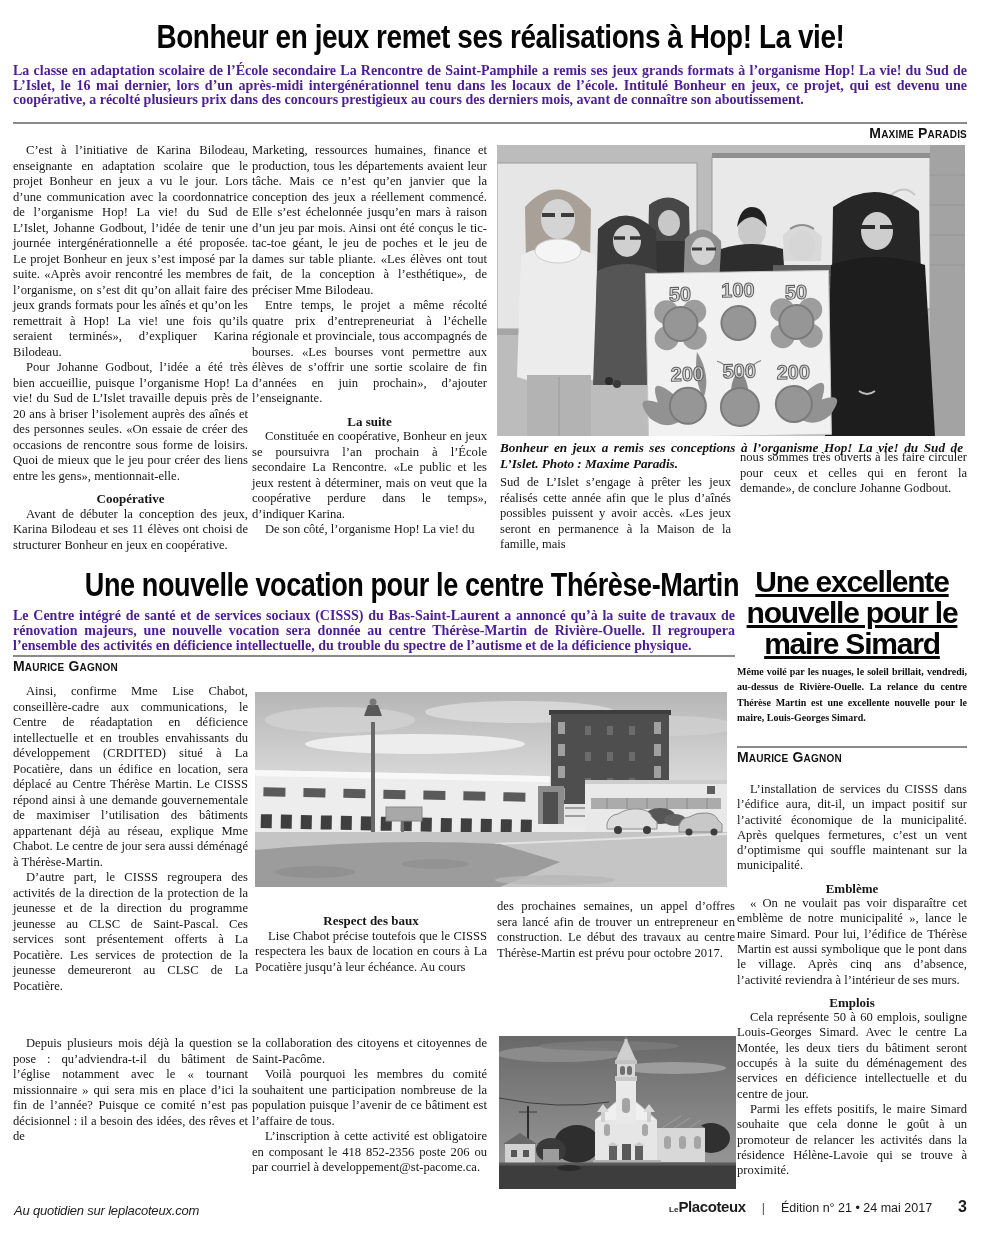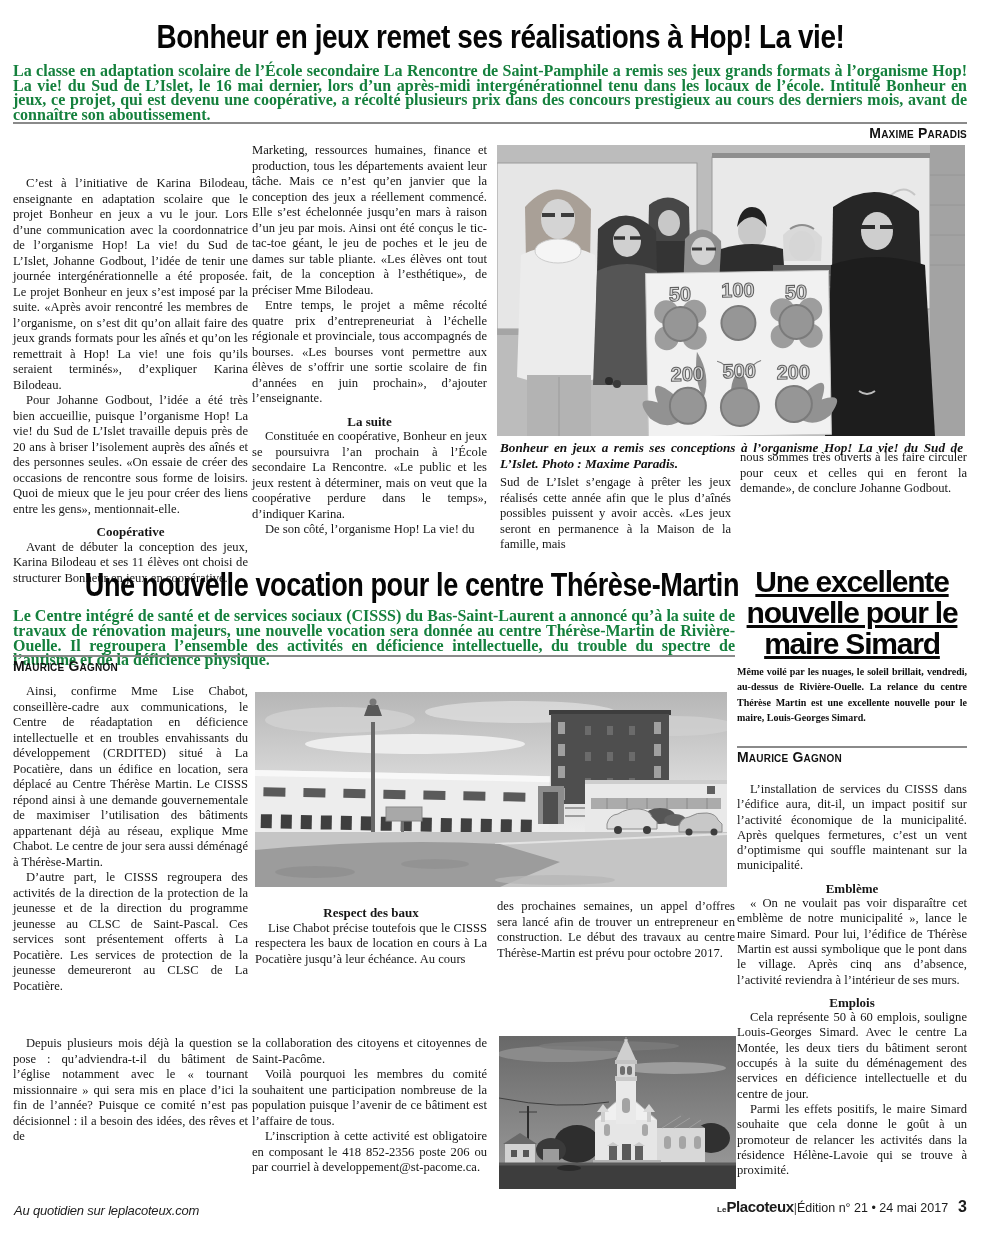--- a/index.html
+++ b/index.html
@@ -7,60 +7,60 @@
   #page{position:relative;width:1000px;height:1238px;overflow:hidden;background:#fff;}
   .abs{position:absolute;}
 
   
   .hl{font-family:"Liberation Sans",sans-serif;font-weight:700;color:#060606;text-align:center;}
   .hl .sq{display:inline-block;white-space:nowrap;transform:scaleX(.82);transform-origin:50% 50%;letter-spacing:-.5px;}
   .hl-stack{font-family:"Liberation Sans",sans-serif;font-weight:700;color:#060606;text-align:center;
             font-size:30px;line-height:31px;letter-spacing:-1.2px;}
 
   
-  .lede{font-weight:700;font-size:16px;line-height:14.6px;text-align:justify;color:#15803d;}
+  .lede{font-weight:700;font-size:14px;line-height:14.6px;text-align:justify;color:#4c1d95;}
   .lede3{font-weight:700;font-size:10px;line-height:15.4px;text-align:justify;color:#0d0d0d;}
 
   .rule{height:2px;background:#8a8a8a;}
   .byline{font-family:"Liberation Sans",sans-serif;font-weight:700;font-variant:small-caps;
           font-size:14px;letter-spacing:.2px;color:#111;}
 
   
   .bodycol{font-size:12.6px;line-height:15.5px;text-align:justify;color:#161616;}
   .bodycol p{margin:0;text-indent:13px;}
   .bodycol p.noind{text-indent:0;}
   .subhead{font-weight:700;text-align:center;font-size:13px;margin:7px 0 0 0;}
   .caption{font-weight:700;font-style:italic;font-size:13.2px;line-height:16px;text-align:justify;}
 
   .photo{display:block;}
 
   
   .tagline{font-family:"Liberation Sans",sans-serif;font-style:italic;font-weight:400;
            font-size:13px;color:#1c1c1c;letter-spacing:-.2px;}
   .colophon{font-family:"Liberation Sans",sans-serif;font-size:12.5px;color:#1c1c1c;
-            display:flex;align-items:baseline;gap:0;justify-content:flex-end;}
+            display:flex;align-items:baseline;gap:16px;justify-content:flex-end;}
   .brand-sm{font-size:8px;font-weight:700;}
   .brand{font-weight:700;font-size:15px;letter-spacing:-.4px;}
   .pipe{color:#555;}
   .pagenum{font-weight:700;font-size:16px;margin-left:10px;}
 </style>
 </head>
 <body>
 
 <div id="page">
 
   <div class="abs hl" style="left:0;top:16px;width:1000px;font-size:34px;line-height:40px;"><span class="sq">Bonheur en jeux remet ses réalisations à Hop! La vie!</span></div>
 
   <div class="abs lede" style="left:13px;top:64px;width:954px;">La classe en adaptation scolaire de l’École secondaire La Rencontre de Saint-Pamphile a remis ses jeux grands formats à l’organisme Hop! La vie! du Sud de L’Islet, le 16 mai dernier, lors d’un après-midi intergénérationnel tenu dans les locaux de l’école. Intitulé Bonheur en jeux, ce projet, qui est devenu une coopérative, a récolté plusieurs prix dans des concours prestigieux au cours des derniers mois, avant de connaître son aboutissement.</div>
 
   <div class="abs rule" style="left:13px;top:122px;width:954px;"></div>
 
   <div class="abs byline" style="right:33px;top:125px;text-align:left;">Maxime Paradis</div>
 
-  <div class="abs bodycol" style="left:13px;top:143px;width:235px;height:404px;margin-top:33px;">
+  <div class="abs bodycol" style="left:13px;top:143px;width:235px;height:404px;">
     <p>C’est à l’initiative de Karina Bilodeau, enseignante en adaptation scolaire que le projet Bonheur en jeux a vu le jour. Lors d’une communication avec la coordonnatrice de l’organisme Hop! La vie! du Sud de L’Islet, Johanne Godbout, l’idée de tenir une journée intergénérationnelle a été proposée. Le projet Bonheur en jeux s’est imposé par la suite. «Après avoir rencontré les membres de l’organisme, on s’est dit qu’on allait faire des jeux grands formats pour les aînés et qu’on les remettrait à Hop! La vie! une fois qu’ils seraient terminés», d’expliquer Karina Bilodeau.</p>
     <p>Pour Johanne Godbout, l’idée a été très bien accueillie, puisque l’organisme Hop! La vie! du Sud de L’Islet travaille depuis près de 20 ans à briser l’isolement auprès des aînés et des personnes seules. «On essaie de créer des occasions de rencontre sous forme de loisirs. Quoi de mieux que le jeu pour créer des liens entre les gens», mentionnait-elle.</p>
     <h3 class="subhead">Coopérative</h3>
     <p>Avant de débuter la conception des jeux, Karina Bilodeau et ses 11 élèves ont choisi de structurer Bonheur en jeux en coopérative.</p>
   </div>
 
   <div class="abs bodycol" style="left:252px;top:143px;width:235px;height:404px;">
     <p class="noind">Marketing, ressources humaines, finance et production, tous les départements avaient leur tâche. Mais ce n’est qu’en janvier que la conception des jeux a réellement commencé. Elle s’est échelonnée jusqu’en mars à raison d’un jeu par mois. Ainsi ont été conçus le tic-tac-toe géant, le jeu de poches et le jeu de dames sur table pliante. «Les élèves ont tout fait, de la conception à l’esthétique», de préciser Mme Bilodeau.</p>
     <p>Entre temps, le projet a même récolté quatre prix d’entrepreneuriat à l’échelle régionale et provinciale, tous accompagnés de bourses. «Les bourses vont permettre aux élèves de s’offrir une sortie scolaire de fin d’années en juin prochain», d’ajouter l’enseignante.</p>
     <h3 class="subhead">La suite</h3>
@@ -262,21 +262,21 @@
     <ellipse cx="420" cy="128" rx="11" ry="6" fill="#636363"></ellipse>
     <path d="M352 132 q2 -9 11 -10 q9 -6 21 -5 q11 1 13 8 l5 5 v7 h-50 Z" fill="#dedede" stroke="#8d8d8d"></path>
     <circle cx="363" cy="138" r="4" fill="#3d3d3d"></circle>
       <circle cx="392" cy="138" r="4" fill="#3d3d3d"></circle>
     <path d="M424 134 q2 -8 10 -9 q8 -5 18 -4 q9 1 11 7 l4 4 v8 h-43 Z" fill="#c8c8c8" stroke="#8d8d8d"></path>
     <circle cx="434" cy="140" r="3.5" fill="#3d3d3d"></circle>
       <circle cx="459" cy="140" r="3.5" fill="#3d3d3d"></circle>
   </svg>
 
   <div class="abs bodycol" style="left:255px;top:897px;width:232px;">
-    <h3 class="subhead" style="margin-top:8px;text-align:center;">Respect des baux</h3>
+    <h3 class="subhead" style="margin-top:16px;text-align:center;">Respect des baux</h3>
     <p>Lise Chabot précise toutefois que le CISSS respectera les baux de location en cours à La Pocatière jusqu’à leur échéance. Au cours</p>
   </div>
   <div class="abs bodycol" style="left:497px;top:899px;width:238px;">
     <p class="noind">des prochaines semaines, un appel d’offres sera lancé afin de trouver un entrepreneur en construction. Le début des travaux au centre Thérèse-Martin est prévu pour octobre 2017.</p>
   </div>
 
   <div class="abs hl-stack" style="left:737px;top:566px;width:230px;text-decoration:underline;">Une excellente nouvelle pour le maire Simard</div>
 
   <div class="abs lede3" style="left:737px;top:664px;width:230px;">Même voilé par les nuages, le soleil brillait, vendredi, au-dessus de Rivière-Ouelle. La relance du centre Thérèse Martin est une excellente nouvelle pour le maire, Louis-Georges Simard.</div>
 

